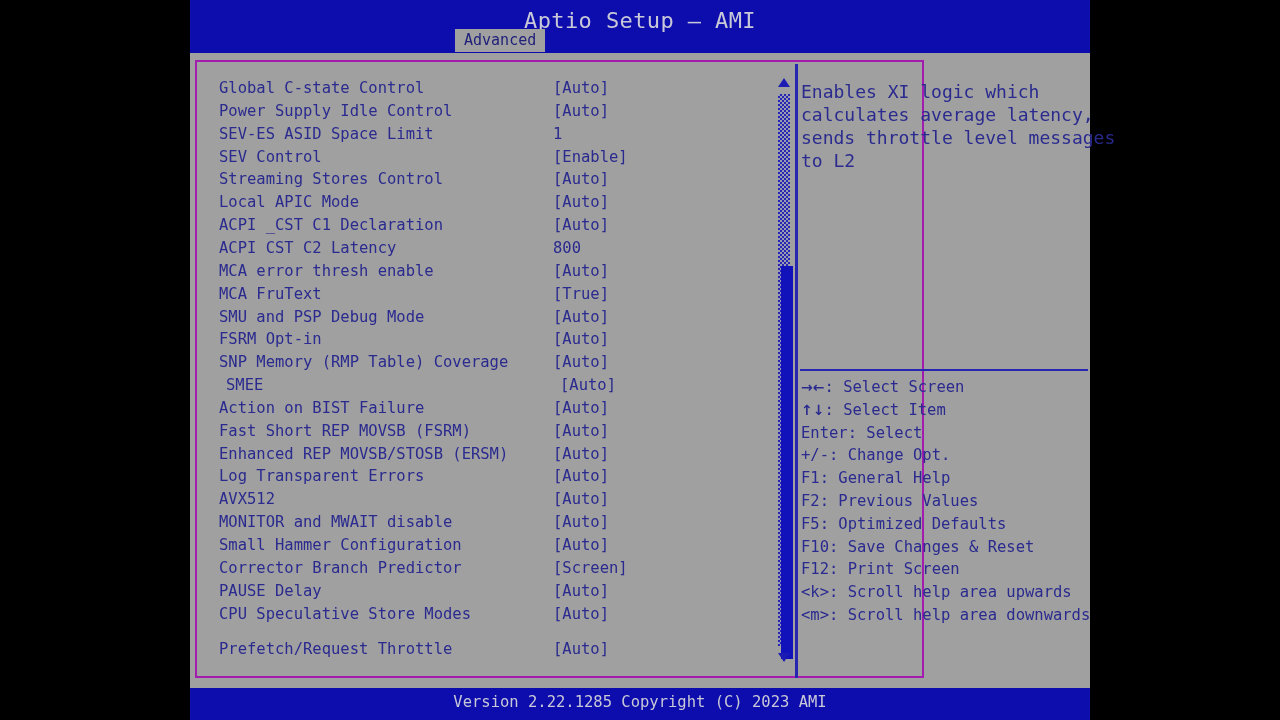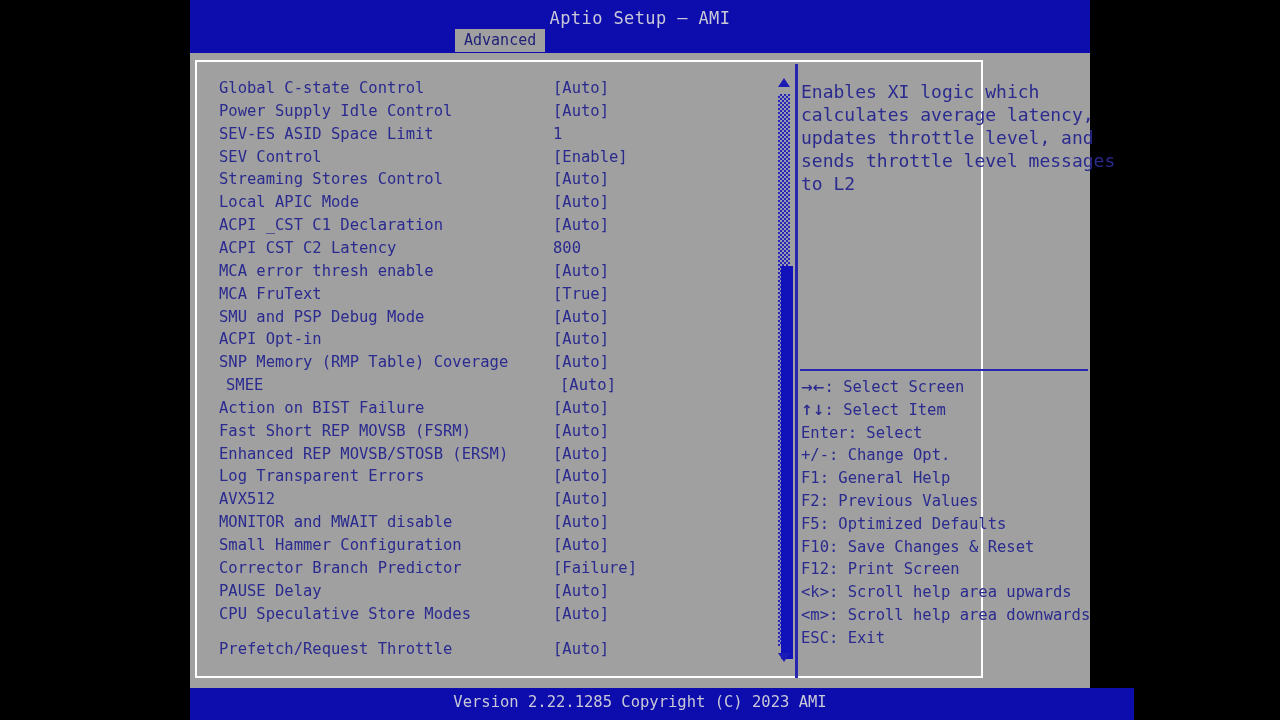--- a/index.html
+++ b/index.html
@@ -40,21 +40,21 @@
     width: 900px;
     height: 53px;
     background: #0d0dad;
   }
   #title-text {
     position: absolute;
     left: 0; top: 8px;
     width: 900px;
     text-align: center;
     color: #c8c8d8;
-    font-size: 17px;
+    font-size: 22px;
     letter-spacing: 0.4px;
     white-space: pre;
   }
   #tabbar {
     position: absolute;
     left: 0;
     top: 29px;
     width: 900px;
     height: 24px;
   }
@@ -77,23 +77,23 @@
     left: 0; top: 53px;
     width: 900px; height: 7px;
     background: #a0a0a0;
   }
 
   
   #frame {
     position: absolute;
     left: 5px;
     top: 60px;
-    width: 788px;
+    width: 729px;
     height: 618px;
-    border: 2px solid #ffffff;
+    border: 2px solid #a21caf;
     box-sizing: border-box;
     background: #a0a0a0;
   }
 
   
   #vsep {
     position: absolute;
     left: 598px;
     top: 2px;
     width: 3px;
@@ -227,21 +227,20 @@
   }
 
   
   #footer {
     position: absolute;
     left: 0;
     top: 688px;
     width: 900px;
     height: 32px;
     background: #0d0dad;
-    padding-left: 44px;
   }
   #footer-text {
     position: absolute;
     left: 0; top: 5px;
     width: 900px;
     text-align: center;
     color: #c8c8d8;
     font-size: 15.5px;
     white-space: pre;
   }
@@ -307,21 +306,21 @@
           </div>
           <div class="row" style="top: 220.65px;">
             <span class="label">MCA FruText</span>
             <span class="value">[True]</span>
           </div>
           <div class="row" style="top: 243.5px;">
             <span class="label">SMU and PSP Debug Mode</span>
             <span class="value">[Auto]</span>
           </div>
           <div class="row" style="top: 266.35px;">
-            <span class="label">ACPI Opt-in</span>
+            <span class="label">FSRM Opt-in</span>
             <span class="value">[Auto]</span>
           </div>
           <div class="row" style="top: 289.2px;">
             <span class="label">SNP Memory (RMP Table) Coverage</span>
             <span class="value">[Auto]</span>
           </div>
           <div class="row" style="top: 312.05px; margin-left: 7px;">
             <span class="label">SMEE</span>
             <span class="value">[Auto]</span>
           </div>
@@ -348,21 +347,21 @@
           <div class="row" style="top: 449.15px;">
             <span class="label">MONITOR and MWAIT disable</span>
             <span class="value">[Auto]</span>
           </div>
           <div class="row" style="top: 472px;">
             <span class="label">Small Hammer Configuration</span>
             <span class="value">[Auto]</span>
           </div>
           <div class="row" style="top: 494.85px;">
             <span class="label">Corrector Branch Predictor</span>
-            <span class="value">[Failure]</span>
+            <span class="value">[Screen]</span>
           </div>
           <div class="row" style="top: 517.7px;">
             <span class="label">PAUSE Delay</span>
             <span class="value">[Auto]</span>
           </div>
           <div class="row" style="top: 540.55px;">
             <span class="label">CPU Speculative Store Modes</span>
             <span class="value">[Auto]</span>
           </div>
           <div class="row" style="top: 576px;">
@@ -378,38 +377,36 @@
         </div>
         <div class="sb-arrow" id="sb-down"></div>
       </div>
 
       <div id="vsep"></div>
 
       <div id="help">
         <div id="help-desc">
             <div class="hline">Enables XI logic which</div>
             <div class="hline">calculates average latency,</div>
-            <div class="hline">updates throttle level, and</div>
             <div class="hline">sends throttle level messages</div>
             <div class="hline">to L2</div>
           </div>
         <div id="help-divider"></div>
         <div id="help-keys">
             <div class="kline"><span class="glyph">→←</span><span>: Select Screen</span></div>
             <div class="kline"><span class="glyph">↑↓</span><span>: Select Item</span></div>
             <div class="kline">Enter: Select</div>
             <div class="kline">+/-: Change Opt.</div>
             <div class="kline">F1: General Help</div>
             <div class="kline">F2: Previous Values</div>
             <div class="kline">F5: Optimized Defaults</div>
             <div class="kline">F10: Save Changes &amp; Reset</div>
             <div class="kline">F12: Print Screen</div>
             <div class="kline">&lt;k&gt;: Scroll help area upwards</div>
             <div class="kline">&lt;m&gt;: Scroll help area downwards</div>
-            <div class="kline">ESC: Exit</div>
           </div>
       </div>
     </div>
 
     <div id="footer-gap"></div>
     <div id="footer">
       <div id="footer-text">Version 2.22.1285 Copyright (C) 2023 AMI</div>
     </div>
 
   </div>

